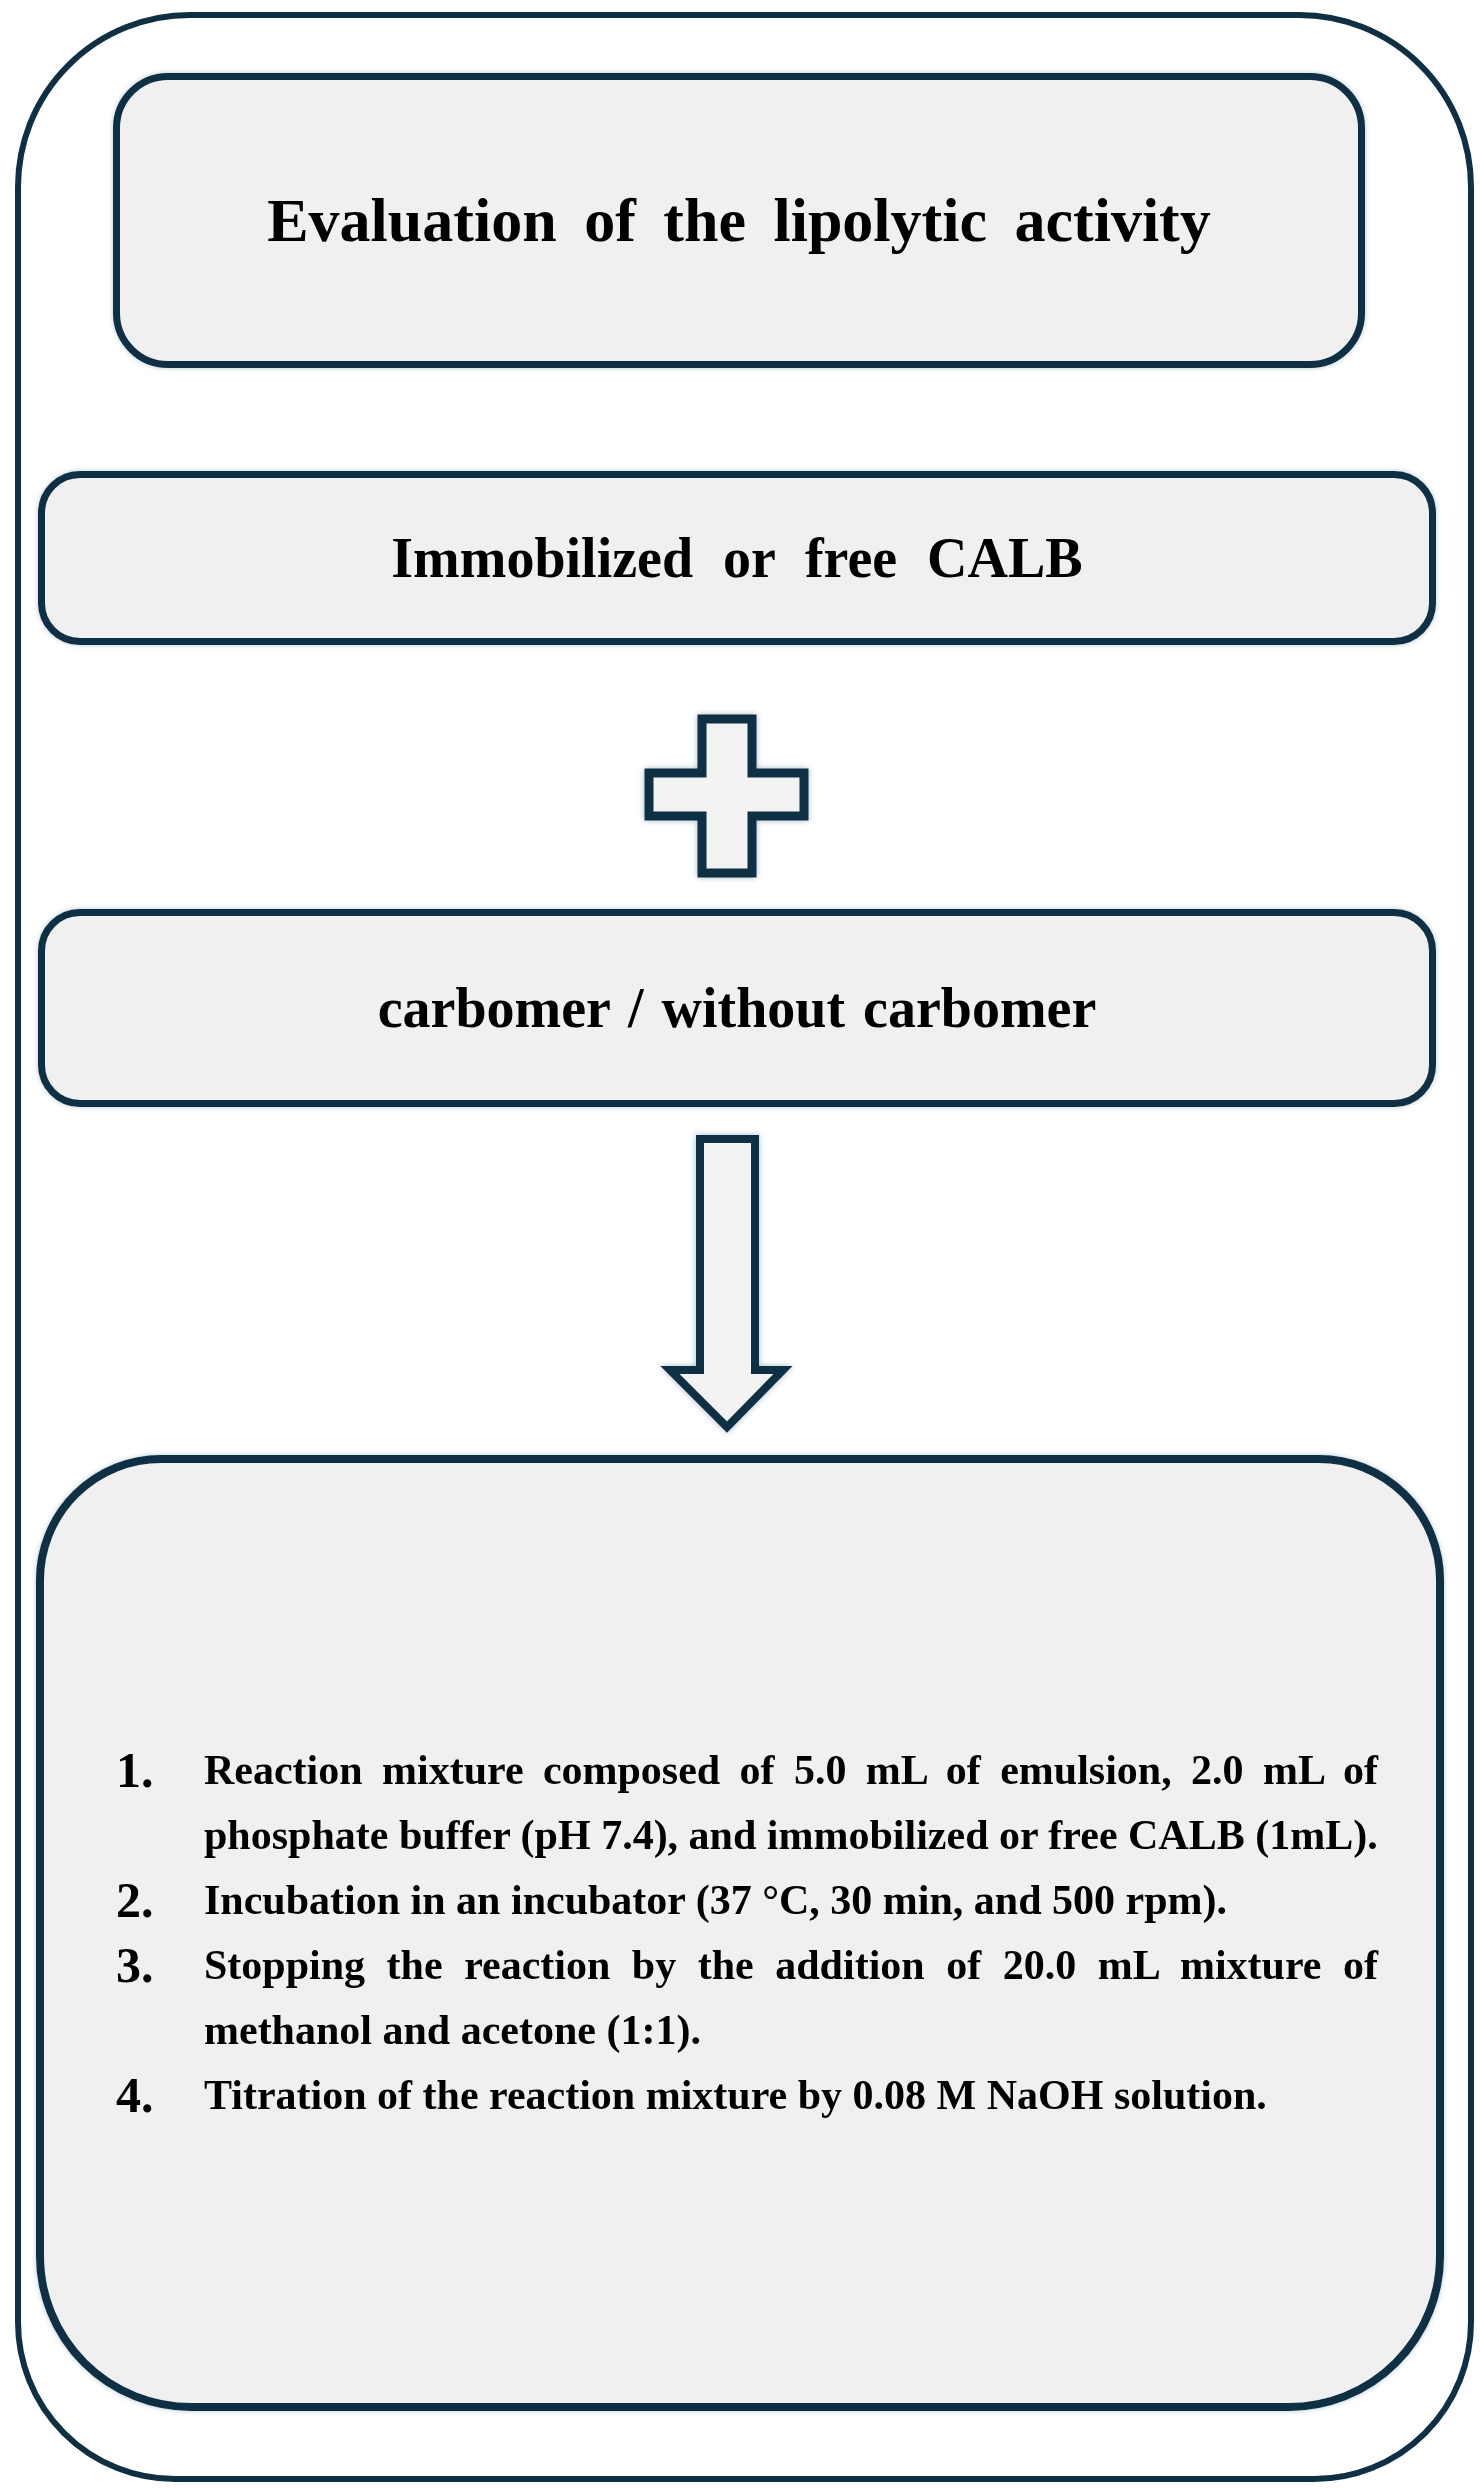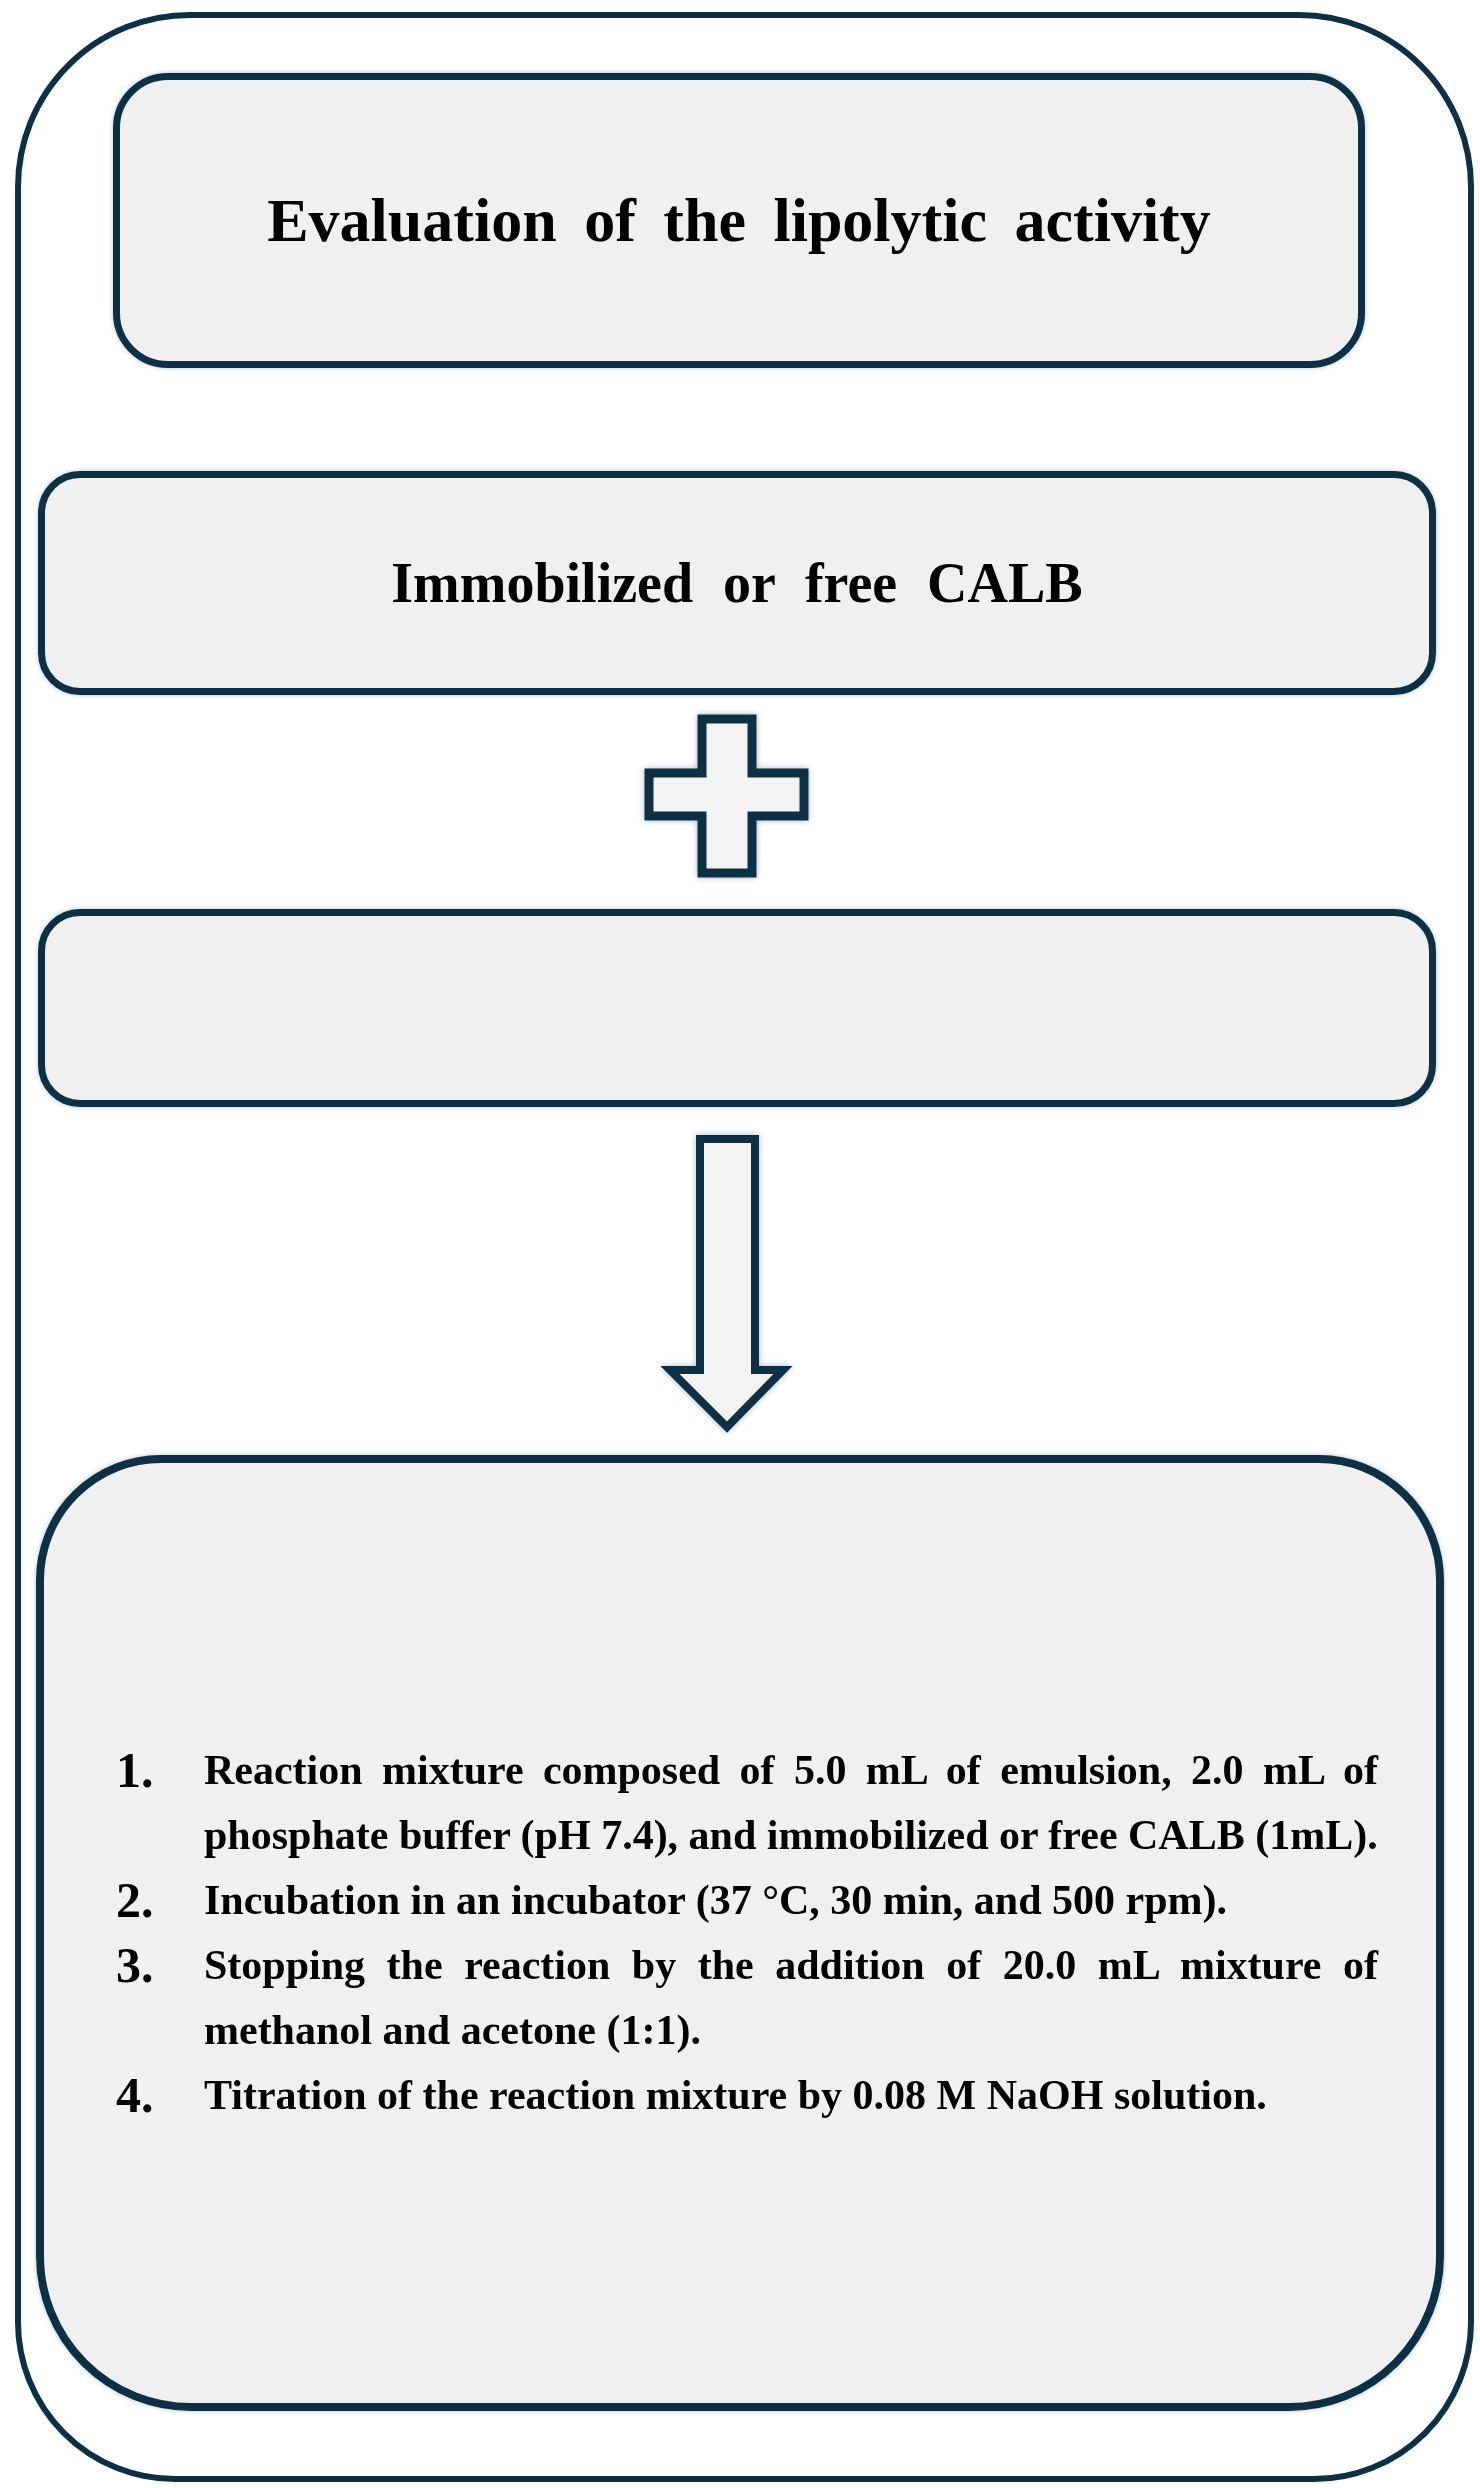--- a/index.html
+++ b/index.html
@@ -44,21 +44,21 @@
     border-radius:55px;
   }
   .title-text{
     font-size:62px;
     word-spacing:12px;
     line-height:1.1;
     white-space:nowrap;
   }
   .calb-box{
     left:38px;top:471px;
-    width:1398px;height:224px;
+    width:1398px;height:174px;
     border-radius:42px;
   }
   .calb-label{
     font-size:56px;
     word-spacing:16px;
     white-space:nowrap;
   }
   .emulsion-box{
     left:38px;top:909px;
     width:1398px;height:198px;
@@ -118,20 +118,21 @@
 
   <div class="node calb-box">
     <div class="calb-label">Immobilized or free CALB</div>
   </div>
 
   <svg class="shape-svg plus-svg" viewBox="644 712 168 168" aria-hidden="true">
     <polygon points="702,719 752,719 752,773 804,773 804,816 752,816 752,873 702,873 702,816 649,816 649,773 702,773" fill="var(--shape-fill)" stroke="var(--border)" stroke-width="9" stroke-linejoin="miter"></polygon>
   </svg>
 
   <div class="node emulsion-box">
+    <div class="emulsion-line l2">carbomer / without carbomer</div>
   </div>
 
   <svg class="shape-svg arrow-svg" viewBox="660 1130 135 306" aria-hidden="true">
     <polygon points="700,1139 755,1139 755,1370 783,1370 727,1427 670,1370 700,1370" fill="var(--shape-fill)" stroke="var(--border)" stroke-width="8" stroke-linejoin="miter" stroke-miterlimit="12"></polygon>
   </svg>
 
   <div class="node procedure-box">
     <div class="step-row">
       <div class="step-number">1.</div>
       <div class="step-text">Reaction mixture composed of 5.0 mL of emulsion, 2.0 mL of phosphate buffer (pH 7.4), and immobilized or free CALB (1mL).</div>

